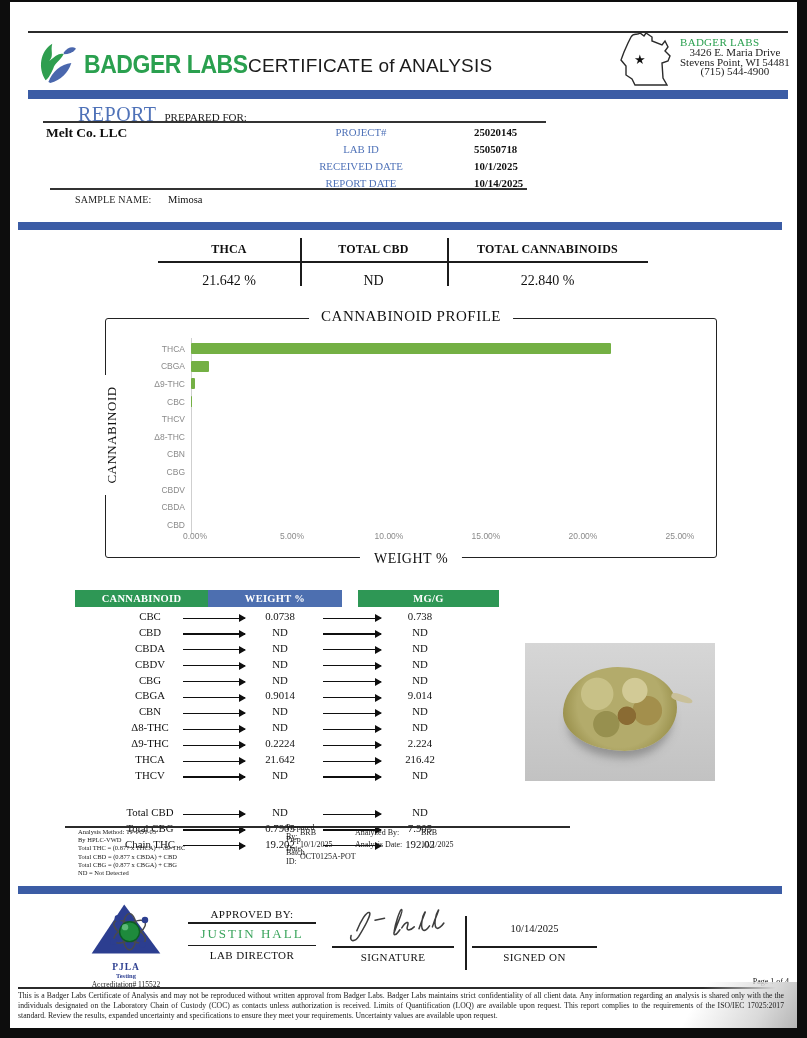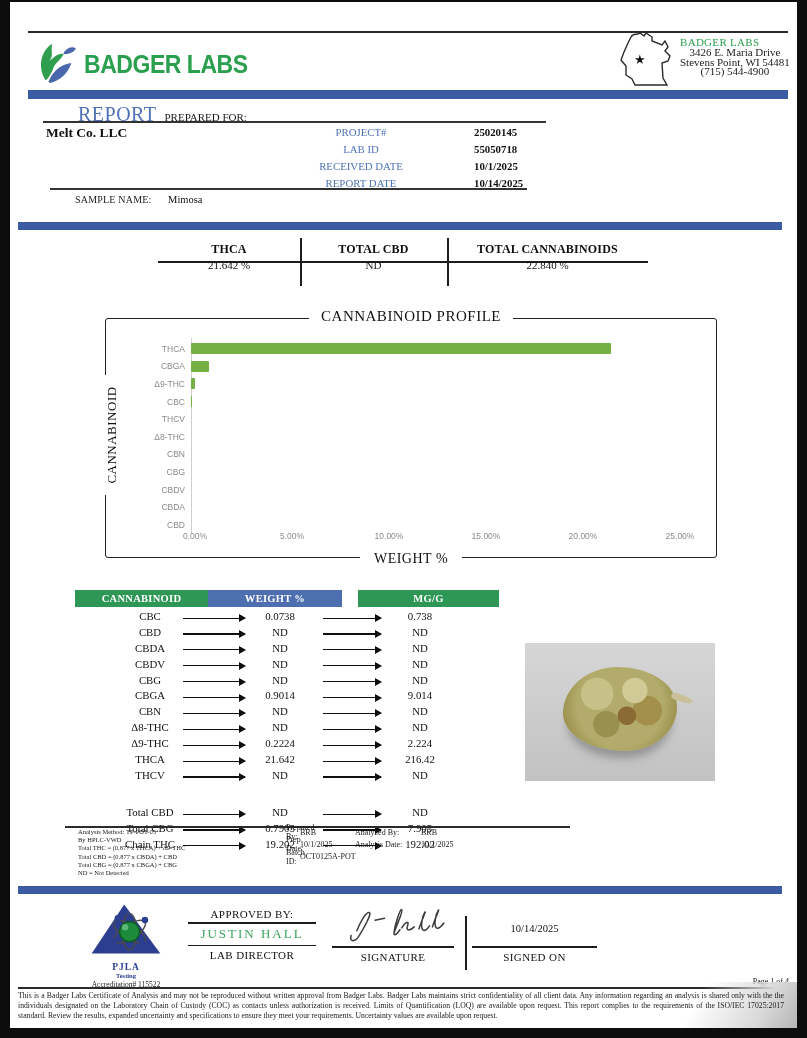--- a/index.html
+++ b/index.html
@@ -36,21 +36,21 @@
   .meta-label { width:202px; text-align:center; color:#4f72b8; font-size:10.8px; }
   .meta-value { margin-left:12px; color:#111; font-size:10.8px;font-weight:bold; }
   .meta-rule { left:40px; top:186px; width:477px; height:1.5px; background:#333; }
   .sample-row { left:65px; top:192px; font-size:10px; }
   .sample-label { color:#1c1c1c; letter-spacing:0.2px; }
   .sample-value { margin-left:14px; font-size:10.5px; }
 
   
   .summary { left:148px; top:236px; width:490px; height:48px; }
   .sum-head { position:absolute; top:0; height:22px; display:flex; align-items:center; justify-content:center; font-weight:bold; font-size:12px; color:#0f0f0f; letter-spacing:0.2px; }
-  .sum-val  { position:absolute; top:16px; height:22px; display:flex; align-items:center; justify-content:center; font-size:11px; color:#111; }
+  .sum-val  { position:absolute; top:32px; height:22px; display:flex; align-items:center; justify-content:center; font-size:14px; color:#111; }
   .sc1 { left:0; width:142px; } .sc2 { left:142px; width:147px; } .sc3 { left:289px; width:201px; }
   .sum-rule { position:absolute; left:0; top:23px; width:100%; height:1.5px; background:#1c1c1c; }
   .sum-div { position:absolute; top:0; height:48px; width:1.5px; background:#1c1c1c; }
   .sd1 { left:142px; } .sd2 { left:289px; }
 
   
   .chart-frame { left:95px; top:316px; width:612px; height:240px; border:1.6px solid #222; border-radius:3px; }
   .chart-title { position:absolute; left:50%; top:-11px; transform:translateX(-50%); background:#fff; padding:0 12px; font-size:15px; color:#111; letter-spacing:0.5px; white-space:nowrap; }
   .chart-ylabel { position:absolute; left:-54px; top:108px; width:120px; text-align:center; transform:rotate(-90deg); background:#fff; font-size:13px; letter-spacing:0.5px; }
   .chart-xlabel { position:absolute; left:50%; bottom:-10px; transform:translateX(-50%); background:#fff; padding:0 14px; font-size:14px; letter-spacing:0.5px; white-space:nowrap; }
@@ -139,20 +139,21 @@
     <span>
       <svg width="42" height="46" viewBox="0 0 44 46">
         <path fill="#2f9e4f" d="M10 42 C2 30 4 12 17 4 C15 12 19 16 14 22 C20 17 25 13 29 15 C25 22 20 24 18 30 C15 37 12 41 10 42 Z"></path>
         <path fill="#4a67ad" d="M13 44 C17 33 26 25 37 24 C34 34 26 42 15 45 Z"></path>
         <path fill="#4a67ad" d="M29 13 C33 8 38 6 42 9 C39 13 34 15 29 15 Z"></path>
       </svg>
     </span>
     <span class="logo-text">BADGER LABS</span>
   </div>
 
+  <div class="abs doc-title">CERTIFICATE of ANALYSIS</div>
 
   <div class="abs addr-box">
     <span class="wi-wrap">
       <svg width="62" height="60" viewBox="0 0 56 60">
         <path fill="#ffffff" stroke="#2b2b2b" stroke-width="1.4" d="M14 9 C17 4 20 8 23 5 L27 8 L29 5 L35 9 L35 13 L45 17 L48 13 L51 19 L48 23 L53 28 L51 33 L45 35 L46 50 L50 57 L18 57 L15 51 L9 47 L9 38 L4 32 L7 24 L11 15 Z"></path>
       </svg>
       <span class="wi-star">★</span>
     </span>
     <span class="addr-text">
       <div class="addr-name">BADGER LABS</div>

